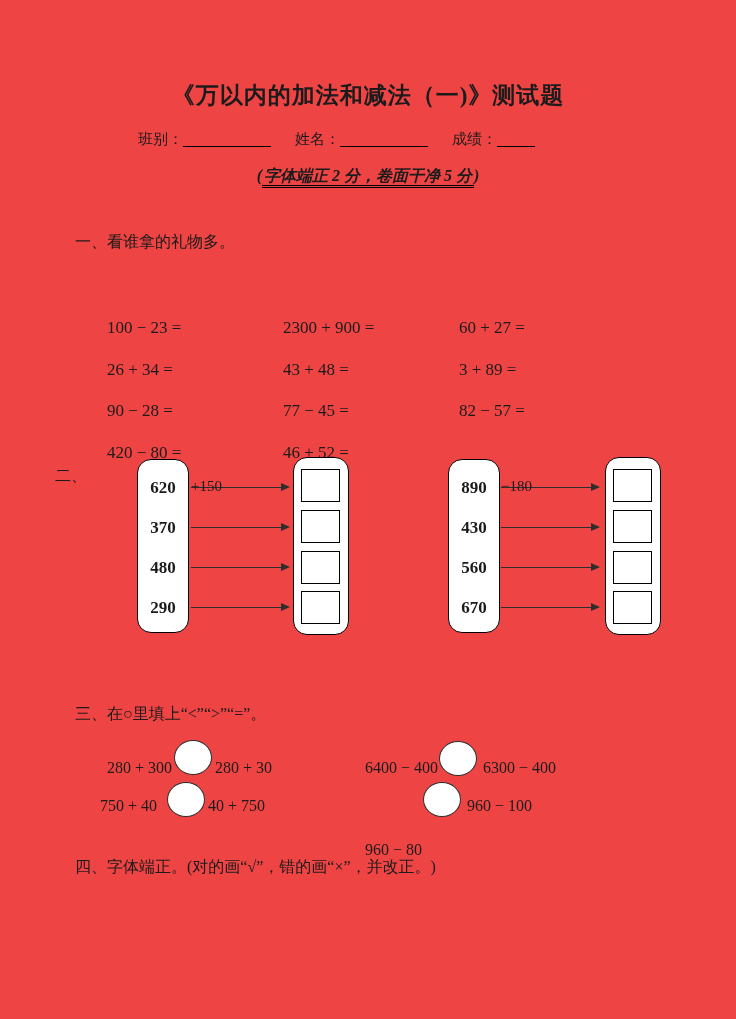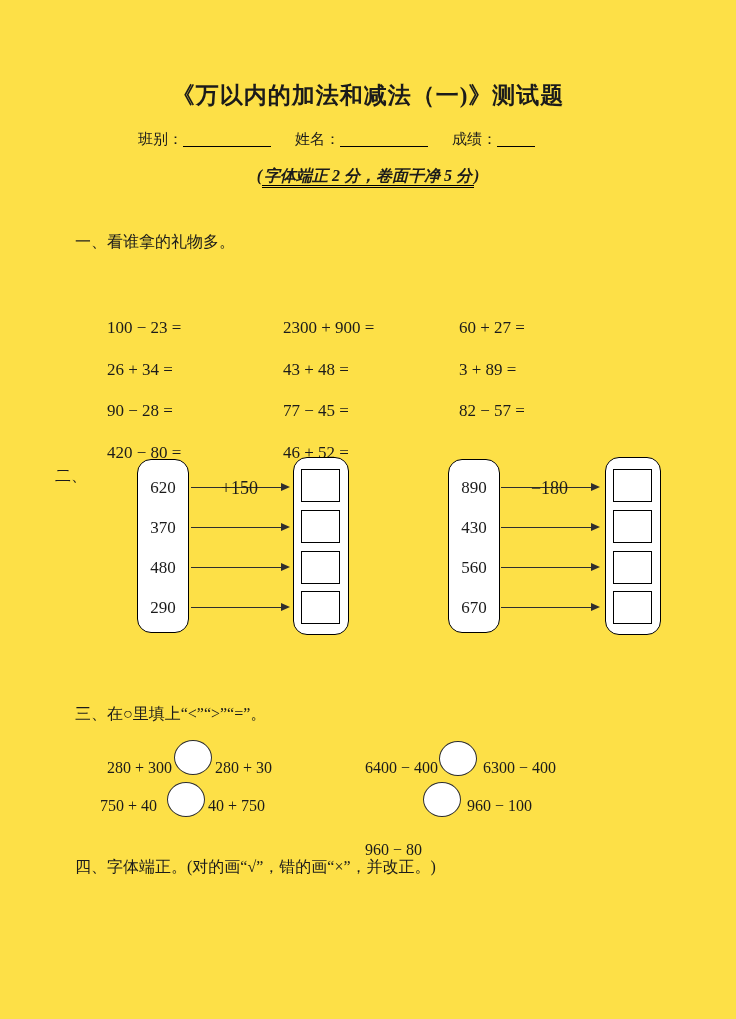--- a/index.html
+++ b/index.html
@@ -1,20 +1,20 @@
 <!DOCTYPE html>
 <html><head>
 <meta charset="utf-8">
 <style>
   html,body{margin:0;padding:0;background:#e8e8e8;}
   .page{
     position:relative;
     width:736px;height:1019px;
     margin:0 auto;
-    background:#fde047;
+    background:#ef4444;
     font-family:"Liberation Serif","DejaVu Serif",serif;
     color:#1b1b1b;
     overflow:hidden;
   }
   .abs{position:absolute;}
   
   .title{
     top:80px;left:0;width:100%;
     text-align:center;
     font-size:23px;font-weight:bold;
@@ -60,20 +60,21 @@
     font-size:17px;
     margin-top:44px;
   }
   .problem{white-space:nowrap;}
   
   .pill{
     border:1.6px solid #000;
     border-radius:14px;
     width:50px;
     background:#fff;
+    font-weight:bold;
   }
   .pill-num{
     position:absolute;left:0;width:100%;
     text-align:center;
     font-size:17px;line-height:20px;
   }
   .arrow{
     height:0;
     border-top:1.6px solid #2e2e2e;
   }
@@ -81,22 +82,21 @@
     content:"";
     position:absolute;
     right:-2px;top:-5px;
     width:0;height:0;
     border-left:9px solid #2e2e2e;
     border-top:4.5px solid transparent;
     border-bottom:4.5px solid transparent;
   }
   .op-label{
     width:97px;
-    text-align:center;
-    font-size:18px;
+    font-size:15px;
     z-index:2;
   }
   .sbox{
     position:absolute;left:7px;
     width:37px;height:31px;
     border:1.5px solid #000;
     background:#fff;
   }
   
   .expr{

